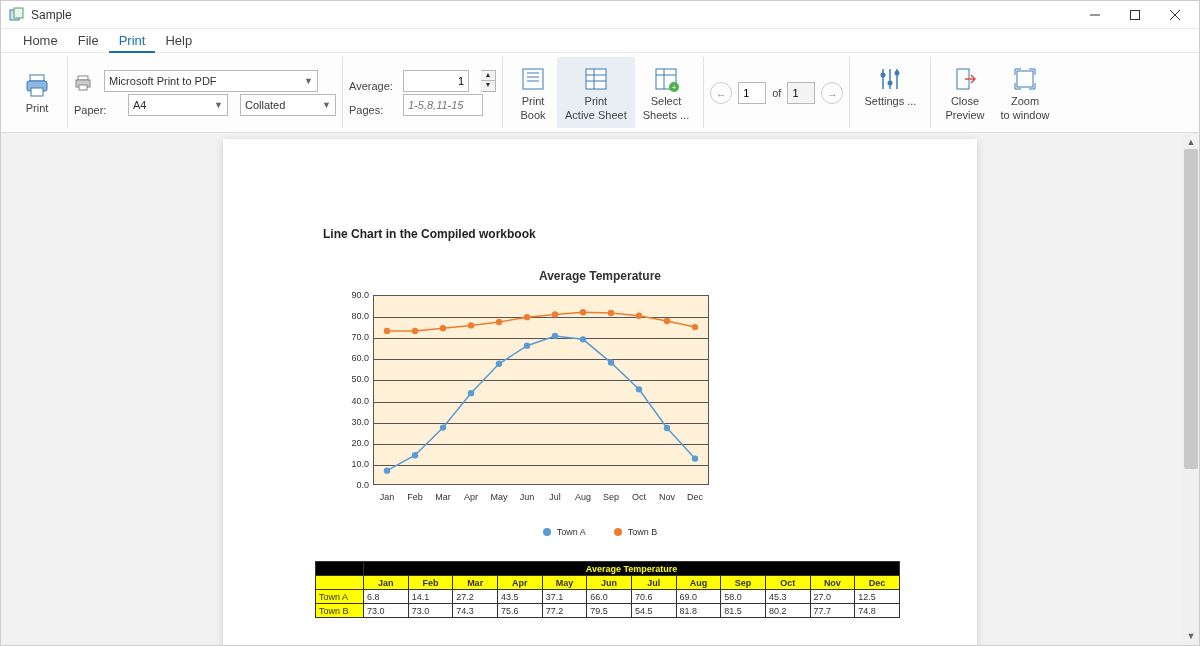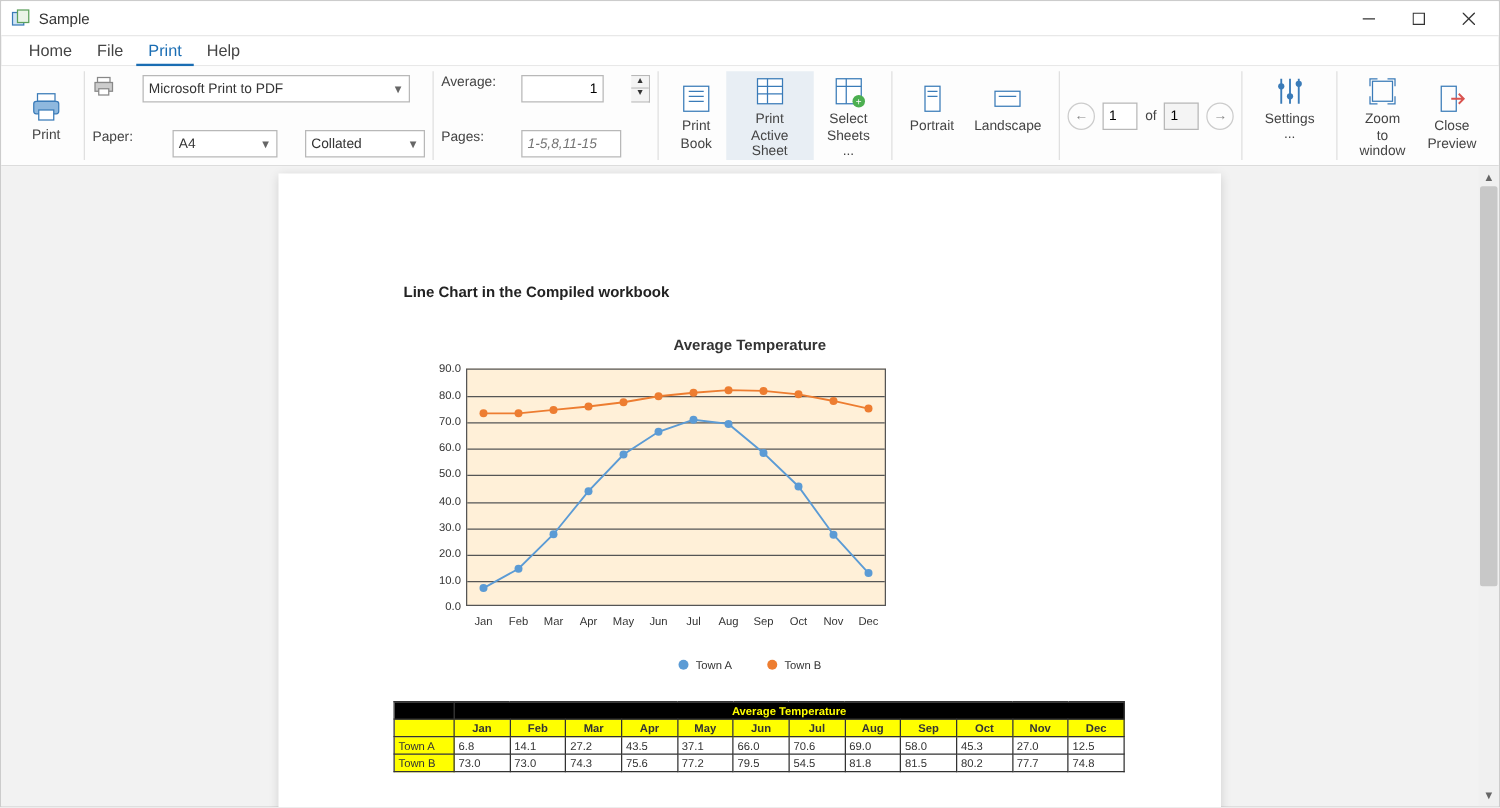--- a/index.html
+++ b/index.html
@@ -18,21 +18,21 @@
 .menubar .menu-item { padding: 2px 10px 0; font-size: 13px; color: #444; cursor: pointer; height: 24px; line-height: 20px; }
 .menubar .menu-item.active { color: #1a6db3; border-bottom: 2px solid #1a6db3; }
 
 
 .ribbon { height: 80px; display: flex; align-items: stretch; padding: 4px 6px; border-bottom: 1px solid #dcdcdc; background: #fdfdfd; gap: 0; }
 .ribbon-group { display: flex; flex-direction: column; justify-content: center; padding: 0 6px; border-right: 1px solid #e0e0e0; }
 .ribbon-group.last { border-right: none; }
 .big-btn { display: flex; flex-direction: column; align-items: center; justify-content: center; gap: 2px; padding: 2px 8px; cursor: pointer; min-width: 48px; font-size: 11px; color: #444; }
 .big-btn .icon-box { width: 28px; height: 28px; display: flex; align-items: center; justify-content: center; }
 .lbl-line { line-height: 12px; text-align: center; }
-.ribbon-row { display: flex; align-items: flex-start; gap: 22px; margin: 11px 0; }
+.ribbon-row { display: flex; align-items: flex-end; gap: 12px; margin: 1px 0; }
 .ribbon-label { font-size: 11px; color: #444; width: 42px; }
 .combo { height: 22px; border: 1px solid #b8b8b8; background: #fff; font-size: 11px; padding: 0 4px; display: flex; align-items: center; justify-content: space-between; cursor: pointer; }
 .combo .caret { font-size: 9px; color: #666; }
 .text-input { height: 22px; border: 1px solid #b8b8b8; background: #fff; font-size: 11px; padding: 0 4px; }
 .spinner { display: flex; flex-direction: column; border: 1px solid #b8b8b8; border-left: none; }
 .spinner .sbtn { width: 14px; height: 10px; font-size: 7px; line-height: 7px; text-align: center; border-bottom: 1px solid #b8b8b8; cursor: pointer; background: #f4f4f4; }
 .spinner .sbtn:last-child { border-bottom: none; }
 .nav-btn { width: 22px; height: 22px; border: 1px solid #ccc; border-radius: 50%; display: flex; align-items: center; justify-content: center; cursor: pointer; color: #888; font-size: 11px; }
 .page-input { width: 28px; height: 22px; border: 1px solid #b8b8b8; text-align: left; padding: 0 4px; font-size: 11px; }
 .of-text { font-size: 11px; color: #444; }
@@ -133,21 +133,21 @@
               <rect x="5" y="11" width="8" height="5" fill="#fff" stroke="#888"></rect>
             </svg>
         </span>
         <div class="combo" style="width:214px">
           <span>Microsoft Print to PDF</span>
             <span class="caret">▼</span>
         </div>
       </div>
       <div class="ribbon-row">
         <span class="ribbon-label">Paper:</span>
-        <div class="combo" style="width:84px">
+        <div class="combo" style="width:100px">
           <span>A4</span>
             <span class="caret">▼</span>
         </div>
         <div class="combo" style="width:96px">
           <span>Collated</span>
             <span class="caret">▼</span>
         </div>
       </div>
     </div>
 
@@ -199,43 +199,20 @@
               <line x1="12" y1="4" x2="12" y2="24" stroke="#3a7bb8"></line>
               <circle cx="22" cy="22" r="5" fill="#4caf50"></circle>
               <text x="22" y="25" font-size="8" text-anchor="middle" fill="#fff">+</text>
             </svg>
           </span>
         <span class="lbl-line">Select</span>
         <span class="lbl-line">Sheets ...</span>
       </div>
     </div>
 
-    <div class="ribbon-group" style="flex-direction:row">
-      <div class="big-btn">
-        <span class="icon-box">
-            <svg viewBox="0 0 28 28">
-              <rect x="8" y="4" width="12" height="20" fill="#fff" stroke="#3a7bb8"></rect>
-              <line x1="10" y1="8" x2="18" y2="8" stroke="#3a7bb8"></line>
-              <line x1="10" y1="12" x2="18" y2="12" stroke="#3a7bb8"></line>
-            </svg>
-          </span>
-        <span class="lbl-line">Portrait</span>
-        <span class="lbl-line">&nbsp;</span>
-      </div>
-      <div class="big-btn">
-        <span class="icon-box">
-            <svg viewBox="0 0 28 28">
-              <rect x="4" y="8" width="20" height="12" fill="#fff" stroke="#3a7bb8"></rect>
-              <line x1="7" y1="12" x2="21" y2="12" stroke="#3a7bb8"></line>
-            </svg>
-          </span>
-        <span class="lbl-line">Landscape</span>
-        <span class="lbl-line">&nbsp;</span>
-      </div>
-    </div>
 
     <div class="ribbon-group" style="flex-direction:row;align-items:center;gap:6px">
       <div class="nav-btn">←</div>
       <input class="page-input" value="1" style="">
       <span class="of-text">of</span>
       <input class="page-input" style="background: rgb(244, 244, 244);" readonly="" value="1">
       <div class="nav-btn">→</div>
     </div>
 
     <div class="ribbon-group" style="flex-direction:row">
@@ -252,36 +229,36 @@
           </span>
         <span class="lbl-line">Settings ...</span>
         <span class="lbl-line">&nbsp;</span>
       </div>
     </div>
 
     <div class="ribbon-group last" style="flex-direction:row">
       <div class="big-btn">
         <span class="icon-box">
             <svg viewBox="0 0 28 28">
+              <rect x="6" y="4" width="12" height="20" fill="none" stroke="#3a7bb8"></rect>
+              <path d="M14 14 h10 M20 10 l4 4 l-4 4" fill="none" stroke="#d9534f" stroke-width="1.5"></path>
+            </svg>
+          </span>
+        <span class="lbl-line">Close</span>
+        <span class="lbl-line">Preview</span>
+      </div>
+      <div class="big-btn">
+        <span class="icon-box">
+            <svg viewBox="0 0 28 28">
               <rect x="6" y="6" width="16" height="16" fill="none" stroke="#3a7bb8"></rect>
               <path d="M4 10v-6h6 M24 10v-6h-6 M4 18v6h6 M24 18v6h-6" fill="none" stroke="#3a7bb8"></path>
             </svg>
           </span>
         <span class="lbl-line">Zoom</span>
         <span class="lbl-line">to window</span>
-      </div>
-      <div class="big-btn">
-        <span class="icon-box">
-            <svg viewBox="0 0 28 28">
-              <rect x="6" y="4" width="12" height="20" fill="none" stroke="#3a7bb8"></rect>
-              <path d="M14 14 h10 M20 10 l4 4 l-4 4" fill="none" stroke="#d9534f" stroke-width="1.5"></path>
-            </svg>
-          </span>
-        <span class="lbl-line">Close</span>
-        <span class="lbl-line">Preview</span>
       </div>
     </div>
   </div>
 
   <div class="workspace">
     <div class="canvas-wrap">
       <div class="page">
         <div class="doc-title">Line Chart in the Compiled workbook</div>
         <div class="chart-title">Average Temperature</div>
 

